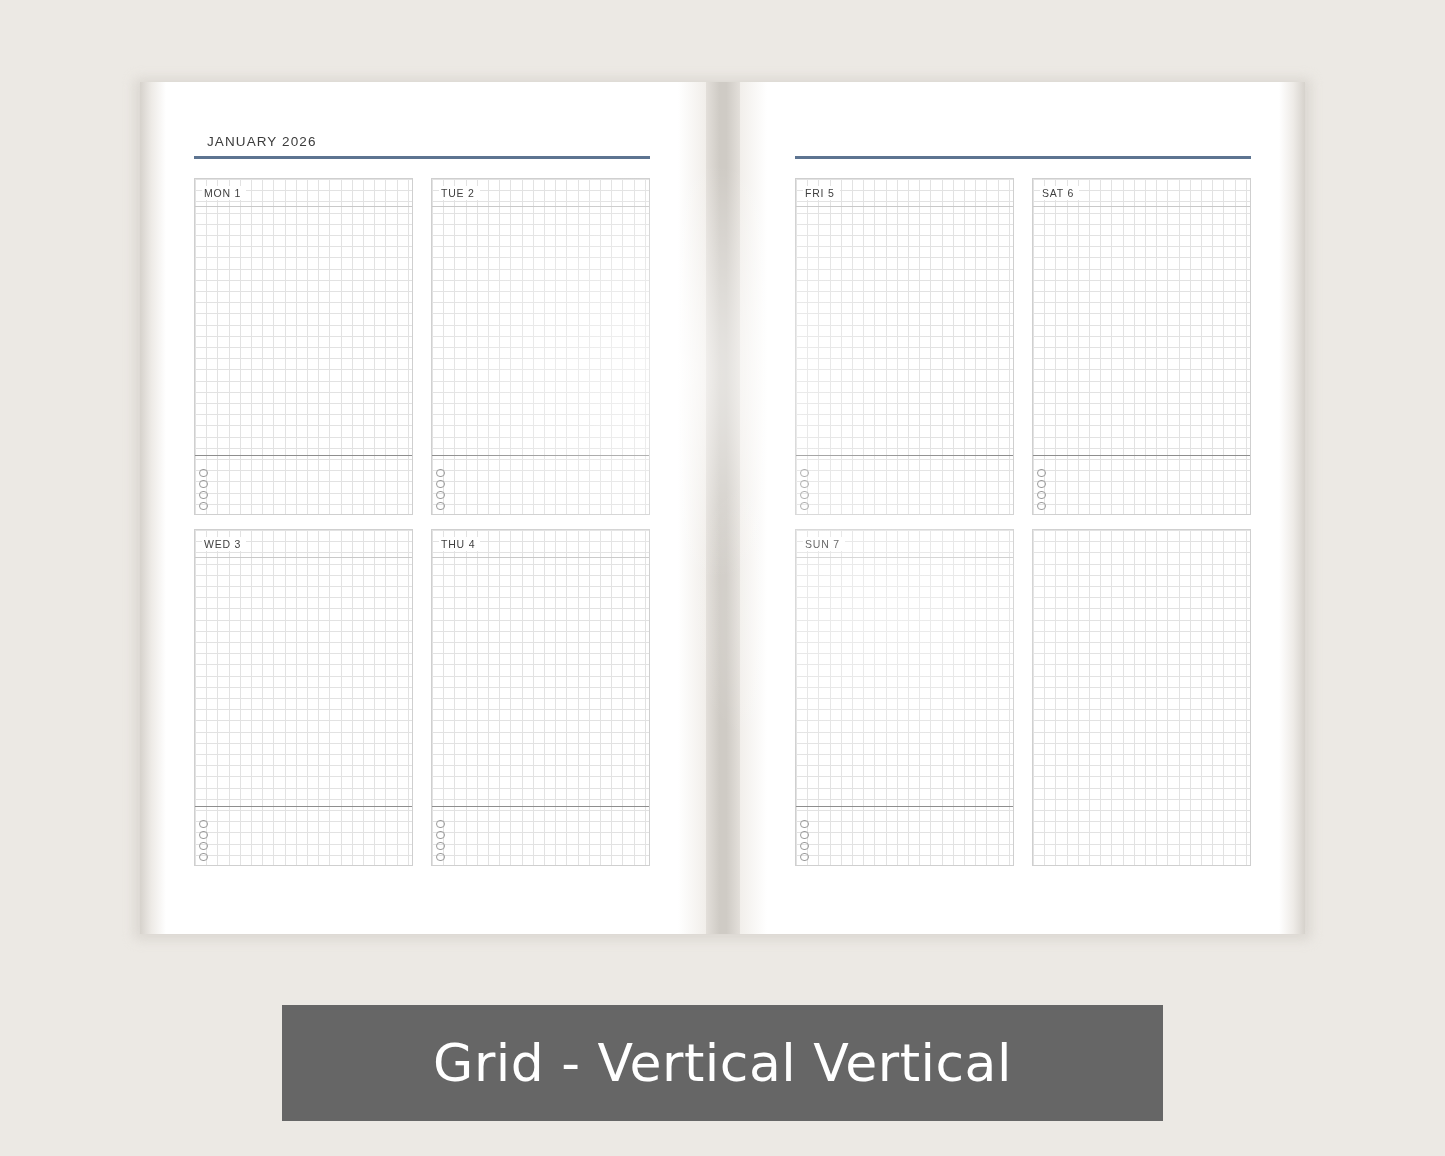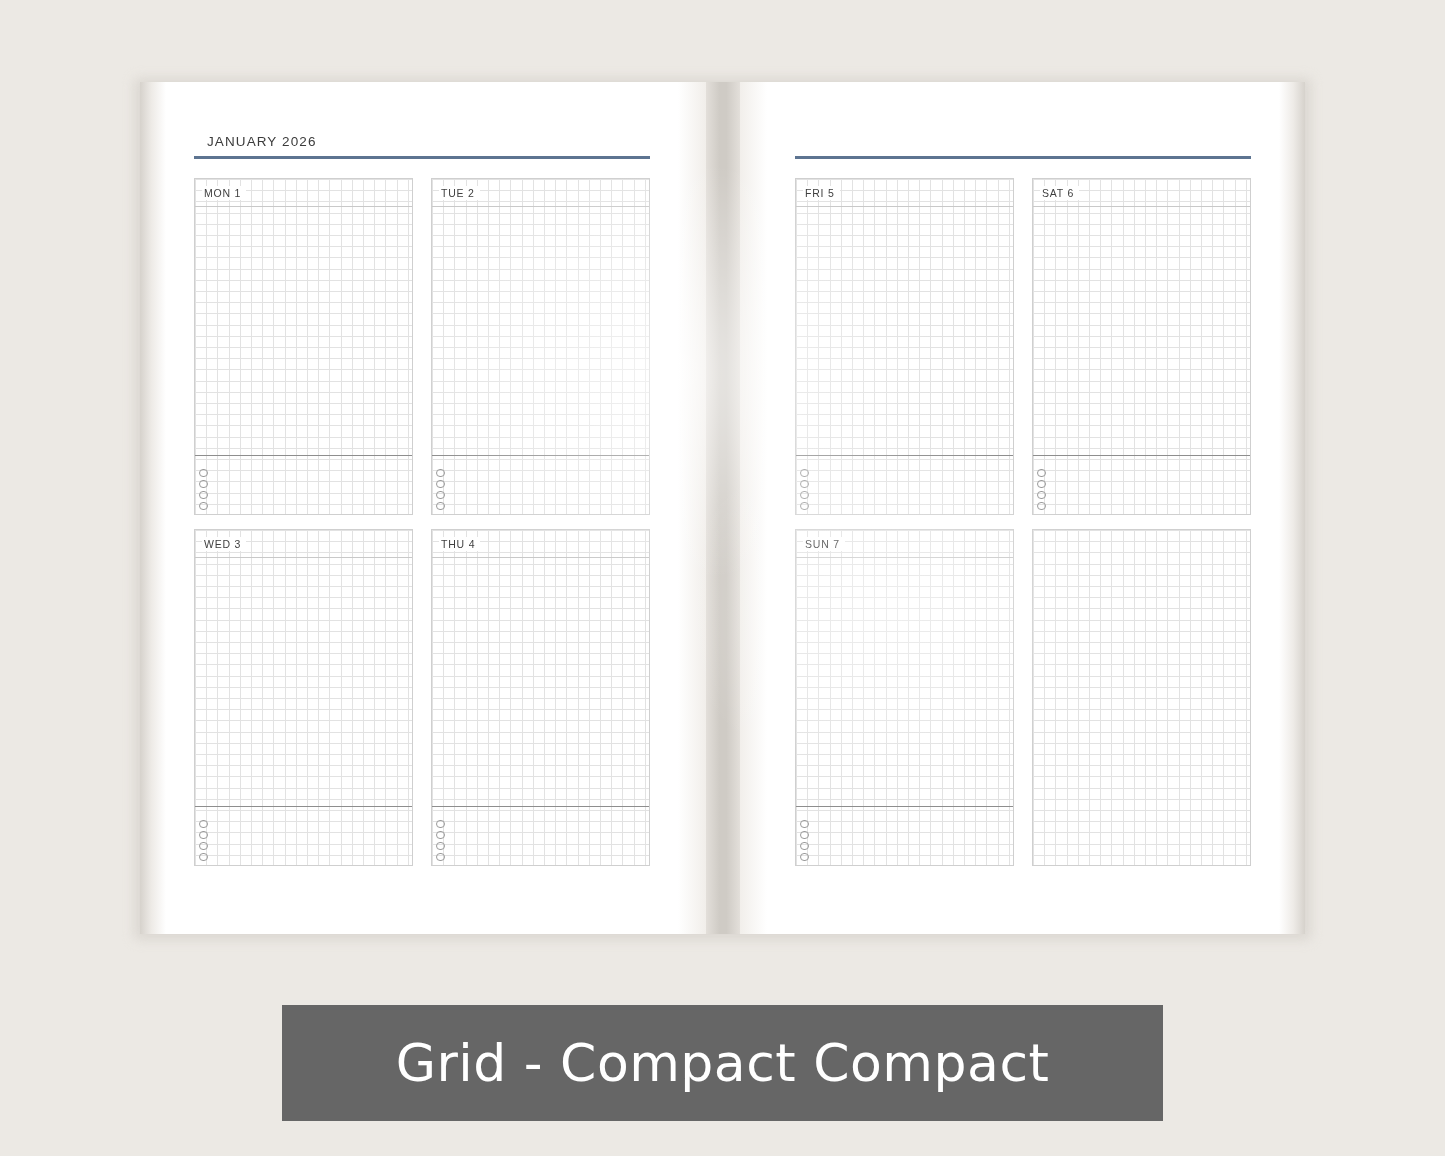--- a/index.html
+++ b/index.html
@@ -320,14 +320,14 @@
 
       <div class="plain-grid pos-br"></div>
     </div>
   </div>
 
   <div class="gutter"></div>
   <div class="wash"></div>
 </div>
 
 <div id="caption-banner">
-  <div id="caption-text">Grid - Compact Compact</div>
+  <div id="caption-text">Grid - Vertical Vertical</div>
 </div>
 
 </body></html>

